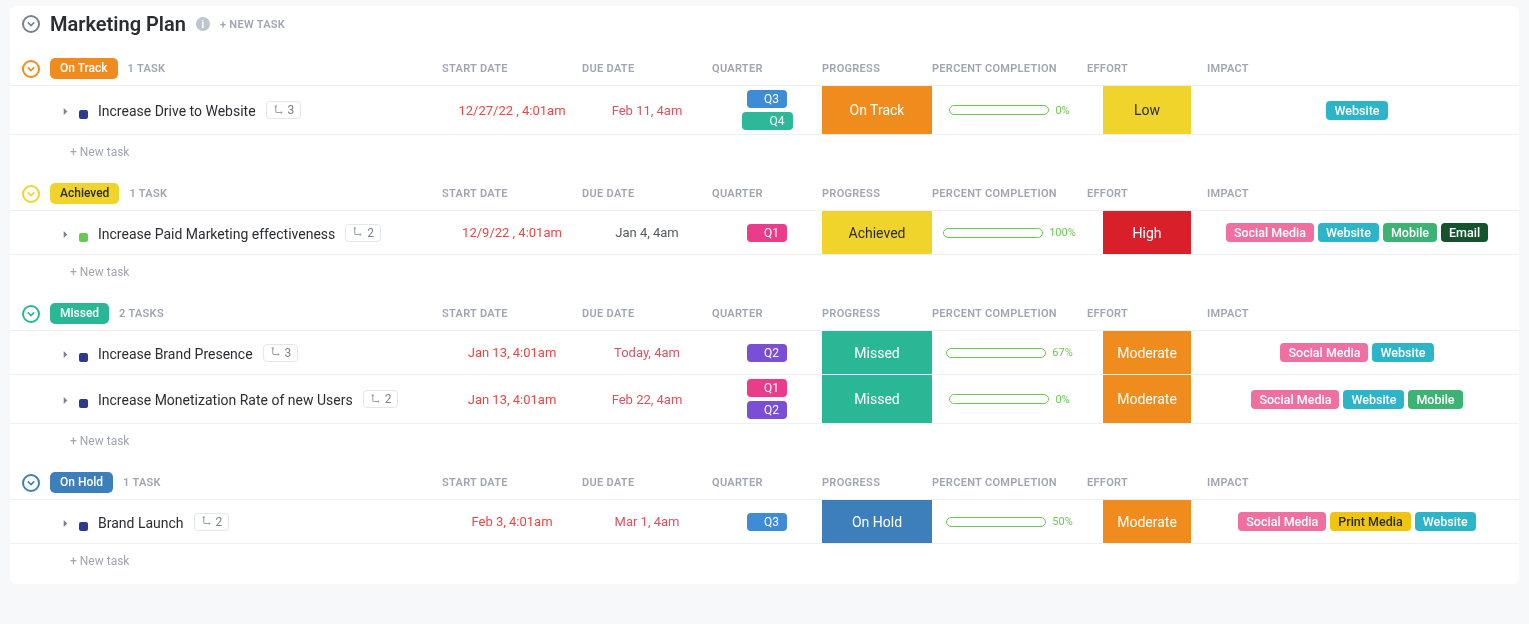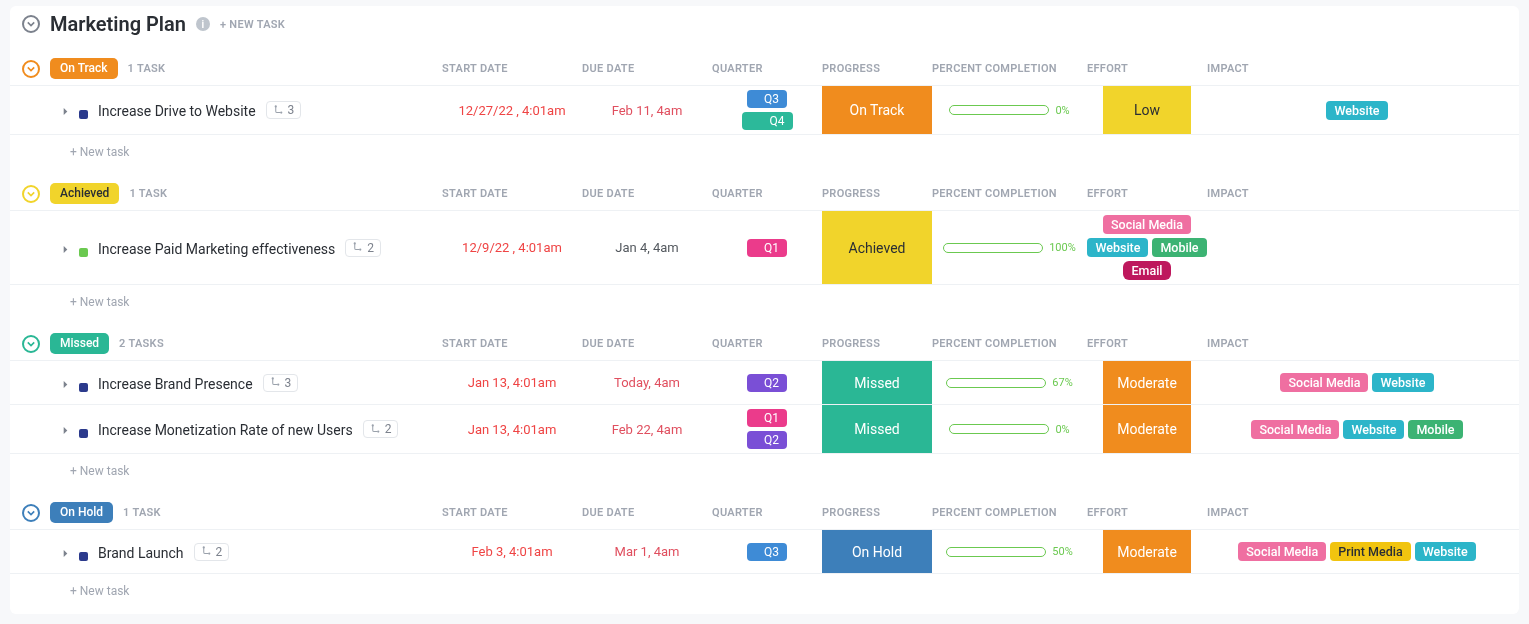--- a/index.html
+++ b/index.html
@@ -266,25 +266,26 @@
     <div class="cell start-date">12/9/22 , 4:01am</div>
     <div class="cell due-date normal">Jan 4, 4am</div>
     <div class="cell q-wrap">
               <span class="q-chip" style="background: rgb(235, 59, 139);">Q1</span>
             </div>
     <div class="progress-block" style="background: rgb(241, 212, 43); color: rgb(42, 46, 52);">Achieved</div>
     <div class="cell percent-cell">
       <span class="bar"><span class="fill" style="width: 100%;"></span></span>
       <span class="pct-text">100%</span>
     </div>
+    <div class="effort-block" style="background: rgb(217, 31, 42);">High</div>
     <div class="cell impact-wrap">
               <span class="impact-chip" style="background: rgb(239, 111, 161);">Social Media</span>
               <span class="impact-chip" style="background: rgb(44, 181, 201);">Website</span>
               <span class="impact-chip" style="background: rgb(60, 179, 115);">Mobile</span>
-              <span class="impact-chip" style="background: #be185d; border-radius: 6px;">Email</span>
+              <span class="impact-chip" style="background: #14532d;">Email</span>
             </div>
   </div>
 </div>
     <div class="new-task-row">+ New task</div>
   </div>
 
   <div class="group">
     <div class="group-header">
       <div class="left">
         <span class="collapse" style="border-color: rgb(42, 183, 149); color: rgb(42, 183, 149);">

